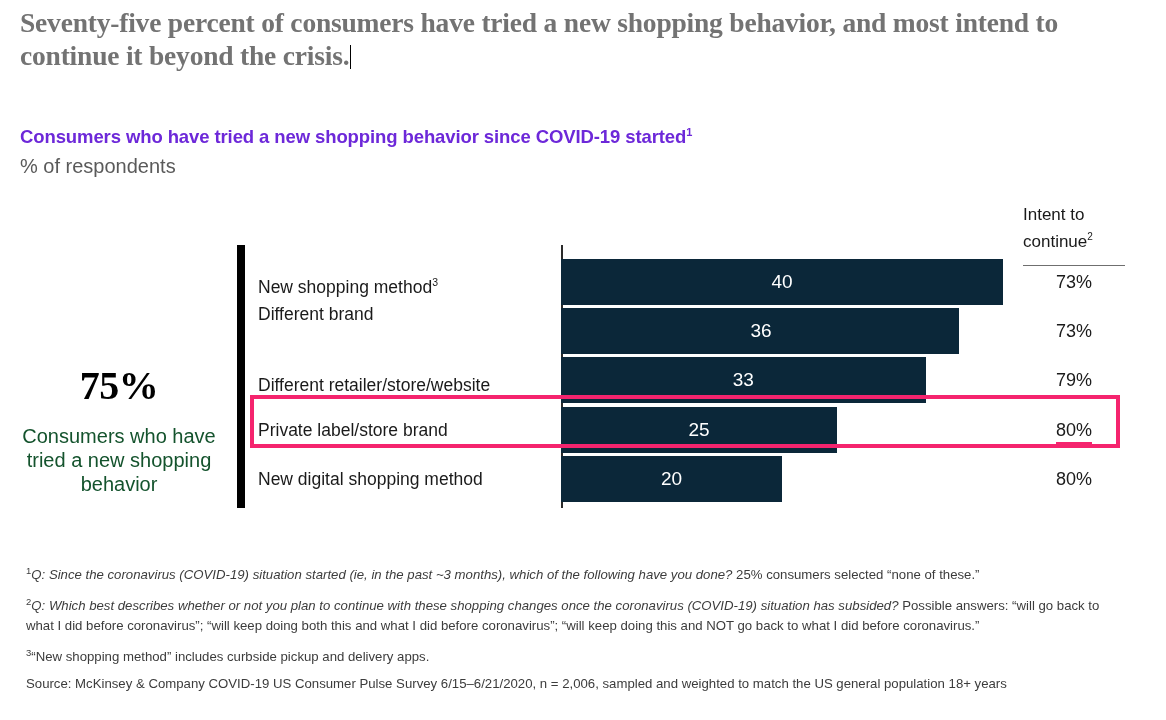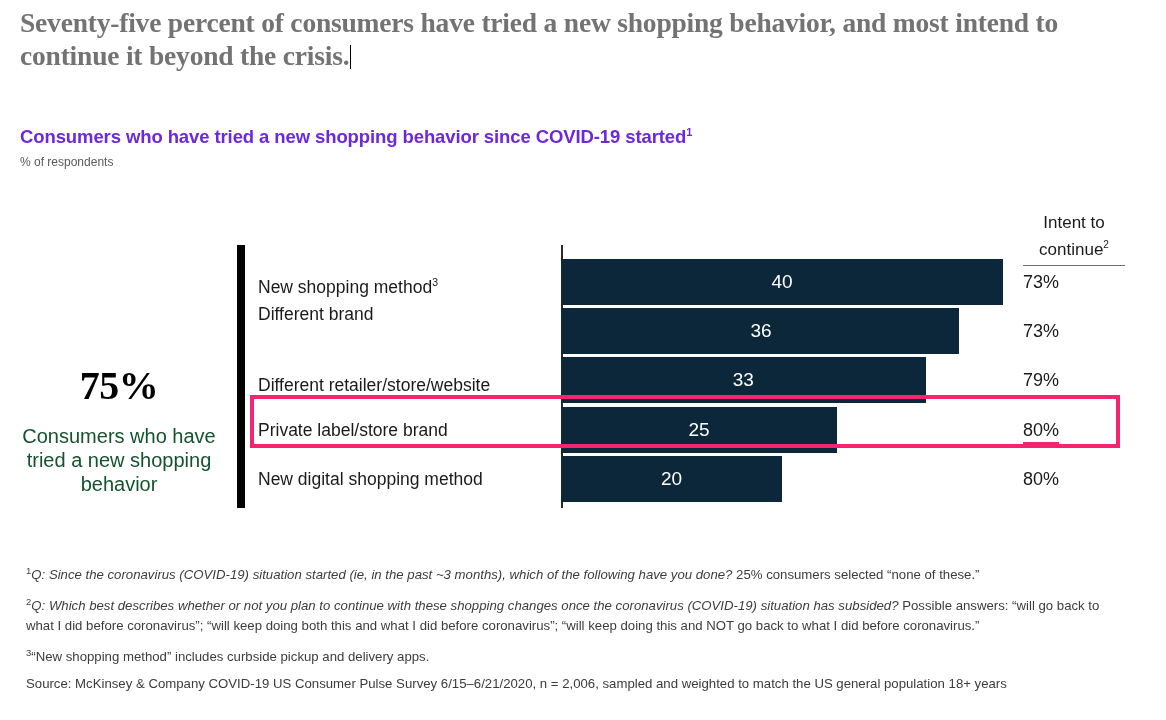--- a/index.html
+++ b/index.html
@@ -46,37 +46,35 @@
     font-size: 18.5px;
     font-weight: bold;
     color: #6d28d9;
     letter-spacing: -0.1px;
   }
   .subtitle sup { font-size: 11px; vertical-align: super; font-weight: bold; }
   .units {
     position: absolute;
     left: 20px;
     top: 155px;
-    font-size: 12px;
+    font-size: 20px;
     color: #5a5a5a;
   }
 
   
   .intent-head {
     position: absolute;
     left: 1023px;
     top: 204px;
     width: 102px;
-    text-align: center;
     font-size: 17px;
     line-height: 22px;
     color: #1a1a1a;
-    padding-bottom: 4px;
+    padding-bottom: 12px;
     border-bottom: 1.5px solid #6f6f6f;
-    margin-top: 8px;
   }
   .intent-head sup { font-size: 10px; vertical-align: super; }
 
   
   .callout {
     position: absolute;
     left: 8px;
     top: 316px;
     width: 222px;
     text-align: center;
@@ -146,20 +144,21 @@
     text-align: center;
     color: #ffffff;
     font-size: 19px;
   }
   .pct {
     position: absolute;
     left: 1023px;
     width: 102px;
     height: 46px;
     line-height: 46px;
+    text-align: center;
     font-size: 18px;
     color: #1a1a1a;
   }
   .pct.highlight span {
     border-bottom: 3px solid #f5246e;
     padding-bottom: 2px;
   }
 
   .highlight-box {
     position: absolute;

